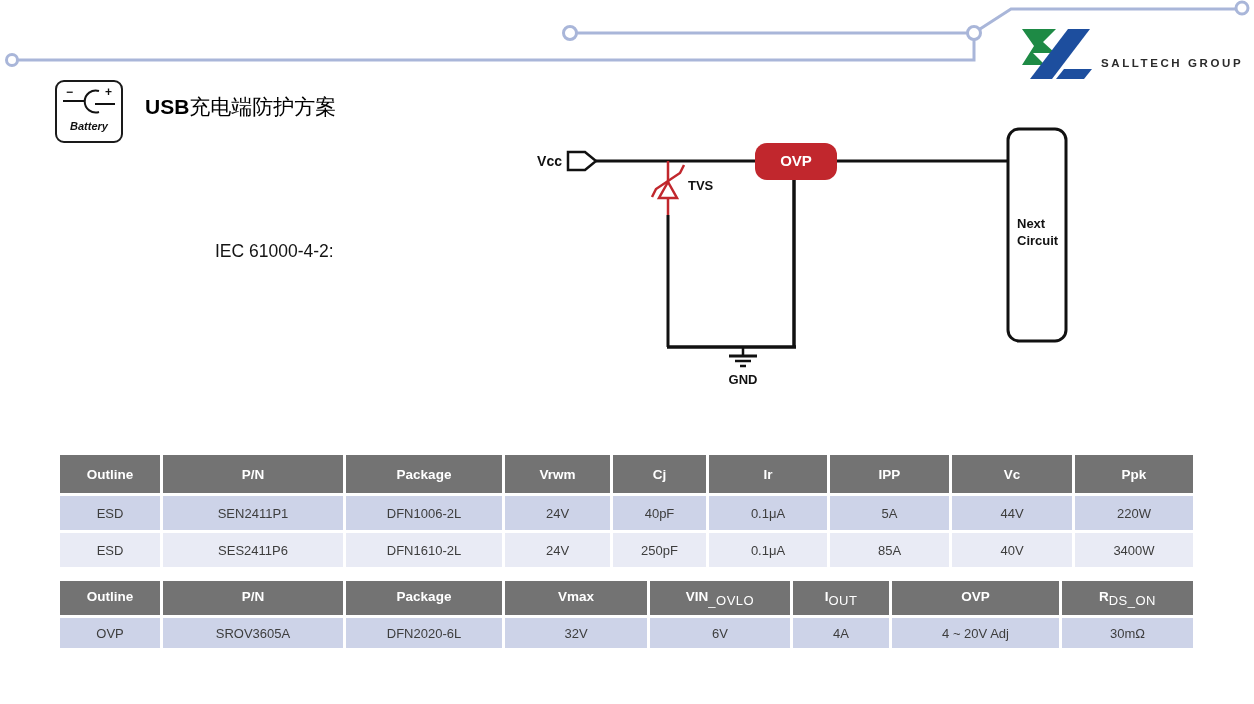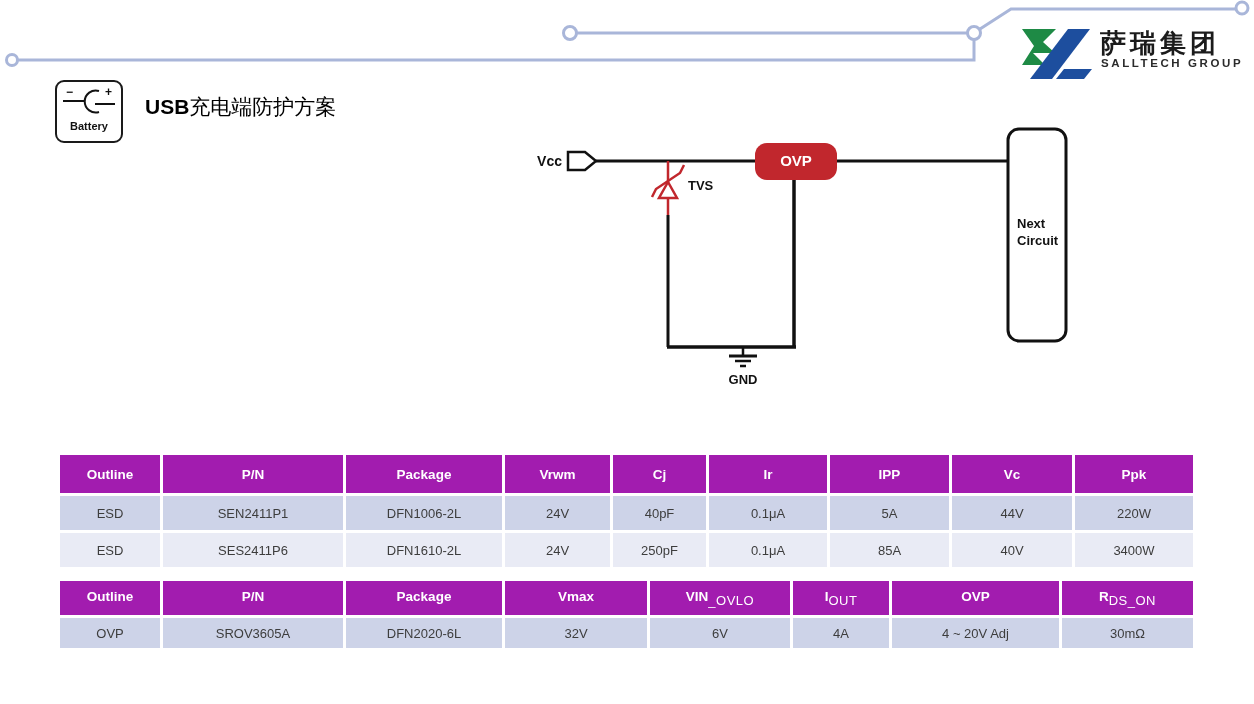--- a/index.html
+++ b/index.html
@@ -17,36 +17,36 @@
   .deco-svg{left:0; top:0; width:1254px; height:90px; pointer-events:none;}
   .logo-mark{left:1020px; top:27px; width:72px; height:52px;}
   .logo-cn{left:1100px; top:26px; font-size:26px; font-weight:700; color:#1b1b1b; letter-spacing:4px; white-space:nowrap;}
   .logo-en{left:1101px; top:57px; font-size:11.5px; font-weight:600; color:#2b2b2b; letter-spacing:2.6px; white-space:nowrap;}
   
   .battery-box{
     left:55px; top:80px; width:64px; height:59px;
     border:2px solid #1a1a1a; border-radius:9px; background:#fff;
     display:flex; flex-direction:column; align-items:center; justify-content:flex-start;
   }
-  .battery-label{font-size:11px; font-weight:700; color:#111; margin-top:-2px;}
+  .battery-label{font-size:11px; font-weight:700; color:#111; margin-top:-2px;font-style:italic;}
   
   .section-heading{left:145px; top:93px; font-size:21px; color:#000; white-space:nowrap;}
   .section-heading .pfx{font-weight:800; font-family:"Liberation Sans","DejaVu Sans",sans-serif;}
   .section-heading .cjk{font-weight:400; font-family:"Liberation Serif","DejaVu Serif",serif;}
   
   .iec-note{left:215px; top:238px; font-size:17.5px; line-height:27px; color:#141414;}
   
   .circuit-svg{left:500px; top:118px; width:600px; height:290px;}
   
   table.spec{
     position:absolute; border-collapse:separate; border-spacing:3px;
     table-layout:fixed; font-size:13px; color:#3d3d3d;
   }
   table.spec th{
-    background:#a21caf; color:#ffffff; font-weight:700; font-size:13.5px;
+    background:#737373; color:#ffffff; font-weight:700; font-size:13.5px;
     text-align:center; padding:0; overflow:hidden; white-space:nowrap;
   }
   table.spec td{
     text-align:center; padding:0; overflow:hidden; white-space:nowrap;
   }
   #t1{left:57px; top:452px;}
   #t2{left:57px; top:578px;}
   #t1 th{height:38px;} #t1 td{height:34px;}
   #t2 th{height:34px;} #t2 td{height:30px;}
   tr.r-dark td{background:#cdd3e8;}
@@ -67,39 +67,39 @@
     <circle cx="974" cy="33" r="6.5" fill="#ffffff" stroke="#a9b6d9" stroke-width="3"></circle>
     <circle cx="1242" cy="8" r="6" fill="#ffffff" stroke="#a9b6d9" stroke-width="3"></circle>
   </svg>
 
 
   <svg class="abs logo-mark" viewBox="0 0 72 52" xmlns="http://www.w3.org/2000/svg">
     <path d="M2 2 L36 2 L23 15 L35 26 L13 26 L25 38 L2 38 L14 19 Z" fill="#1e8a45"></path>
     <path d="M48 2 L70 2 L32 52 L10 52 Z" fill="#1d4e9e"></path>
     <path d="M44 42 L72 42 L64 52 L36 52 Z" fill="#1d4e9e"></path>
   </svg>
-  <div class="abs logo-cn">萨瑞集团</div>
   <div class="abs logo-en">SALLTECH GROUP</div>
 
   <div class="abs battery-box">
     <svg width="60" height="40" viewBox="0 0 60 40">
       <text x="7" y="14" font-size="12" font-weight="bold" fill="#111">−</text>
       <line x1="4" y1="19" x2="26" y2="19" stroke="#111" stroke-width="2"></line>
       <path d="M40 9 A11 11 0 1 0 40 30" fill="none" stroke="#111" stroke-width="2"></path>
       <line x1="36" y1="22" x2="56" y2="22" stroke="#111" stroke-width="2"></line>
       <text x="46" y="14" font-size="12" font-weight="bold" fill="#111">+</text>
     </svg>
     <div class="battery-label">Battery</div>
   </div>
 
   <div class="abs section-heading">
     <span class="pfx">USB</span><span class="cjk">充电端防护方案</span>
   </div>
 
   <div class="abs iec-note">
+    <div>IEC 61000-4-2:</div>
   </div>
 
   <svg class="abs circuit-svg" viewBox="0 0 600 290" xmlns="http://www.w3.org/2000/svg">
 
     <text x="62" y="48" text-anchor="end" font-size="14" font-weight="bold" fill="#111">Vcc</text>
 
     <polygon points="68,34 85,34 96,43 85,52 68,52" fill="#ffffff" stroke="#111" stroke-width="2.5"></polygon>
 
     <line x1="96" y1="43" x2="255" y2="43" stroke="#111" stroke-width="3"></line>
     <line x1="337" y1="43" x2="508" y2="43" stroke="#111" stroke-width="3"></line>

